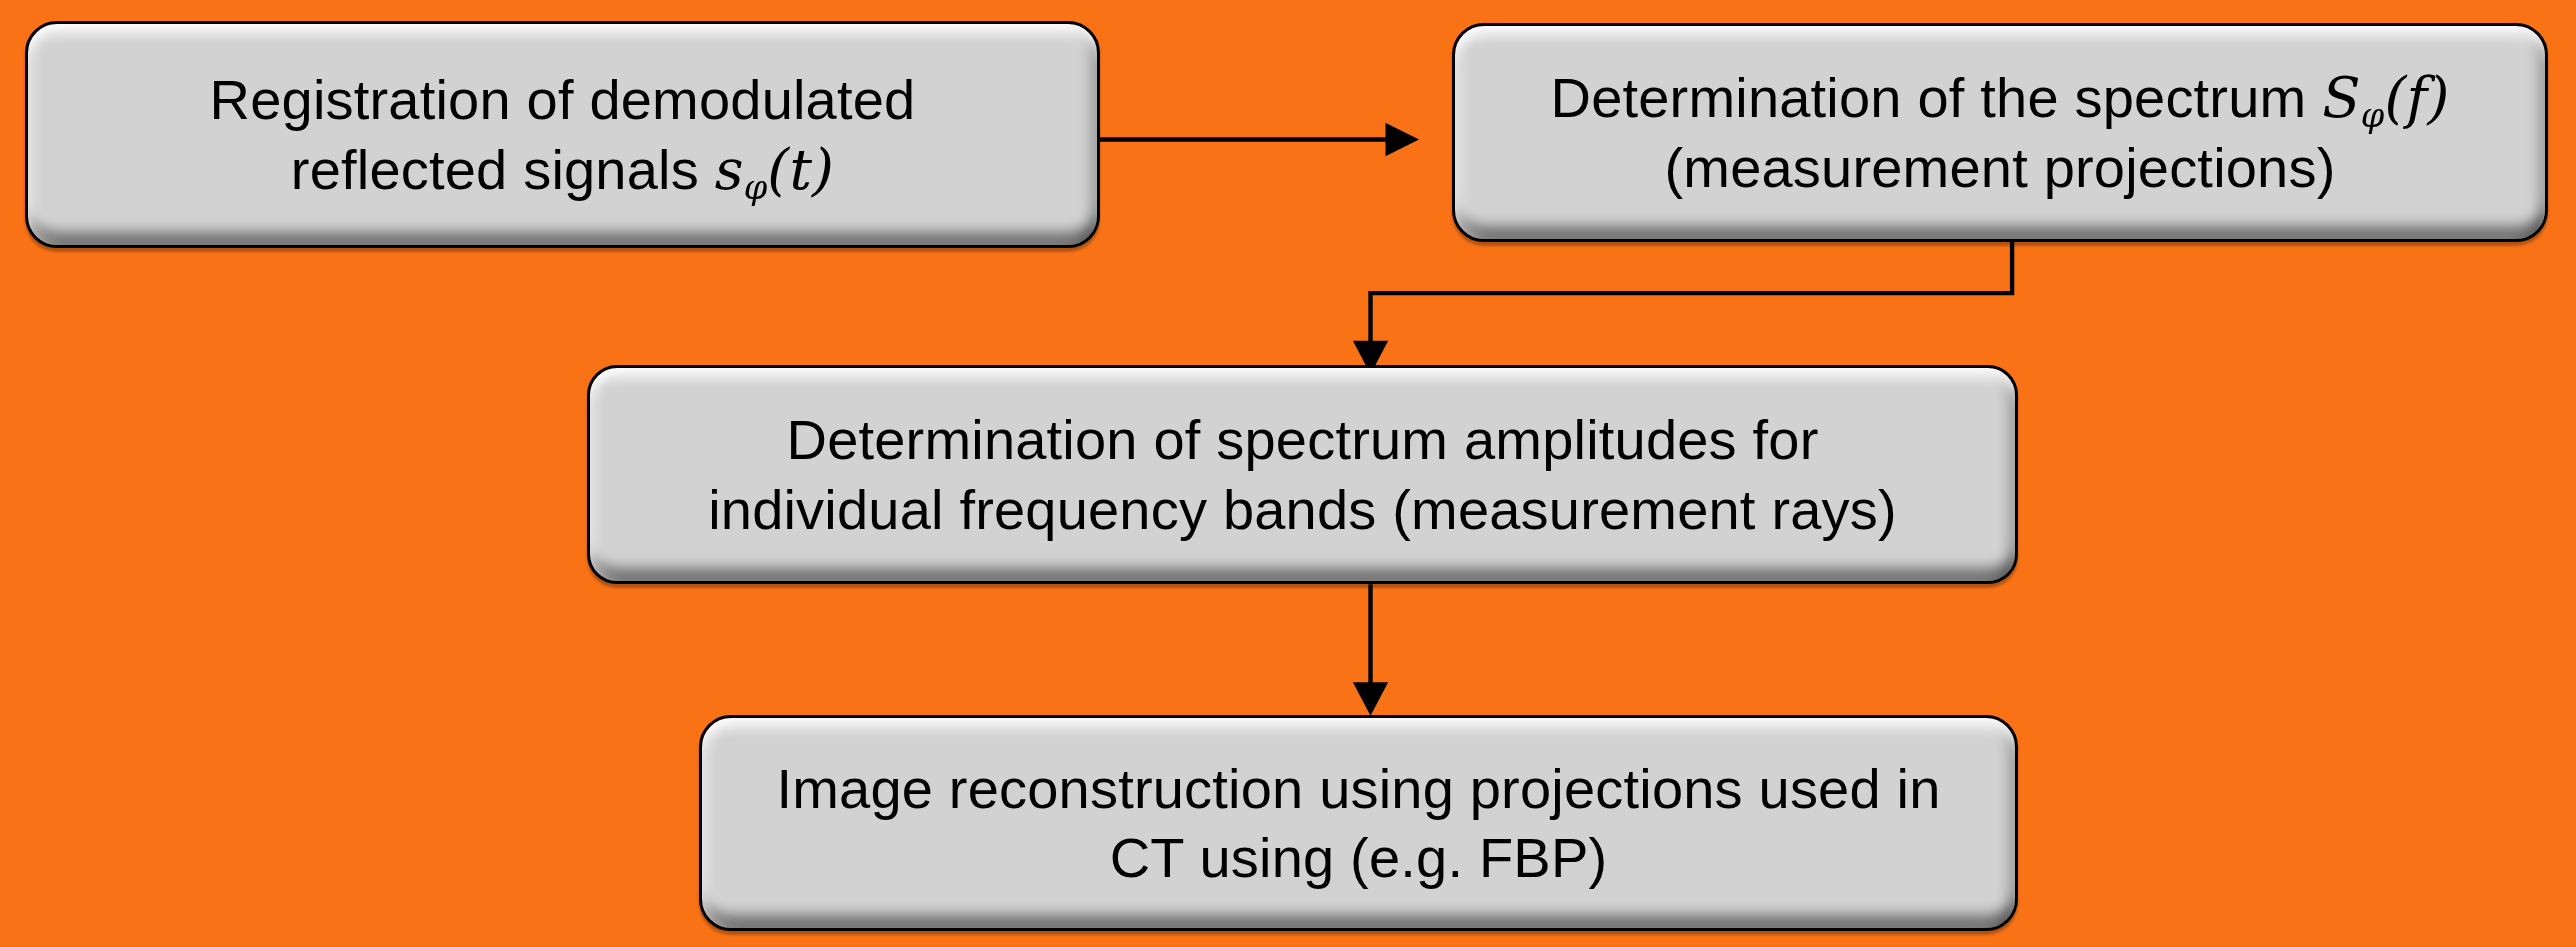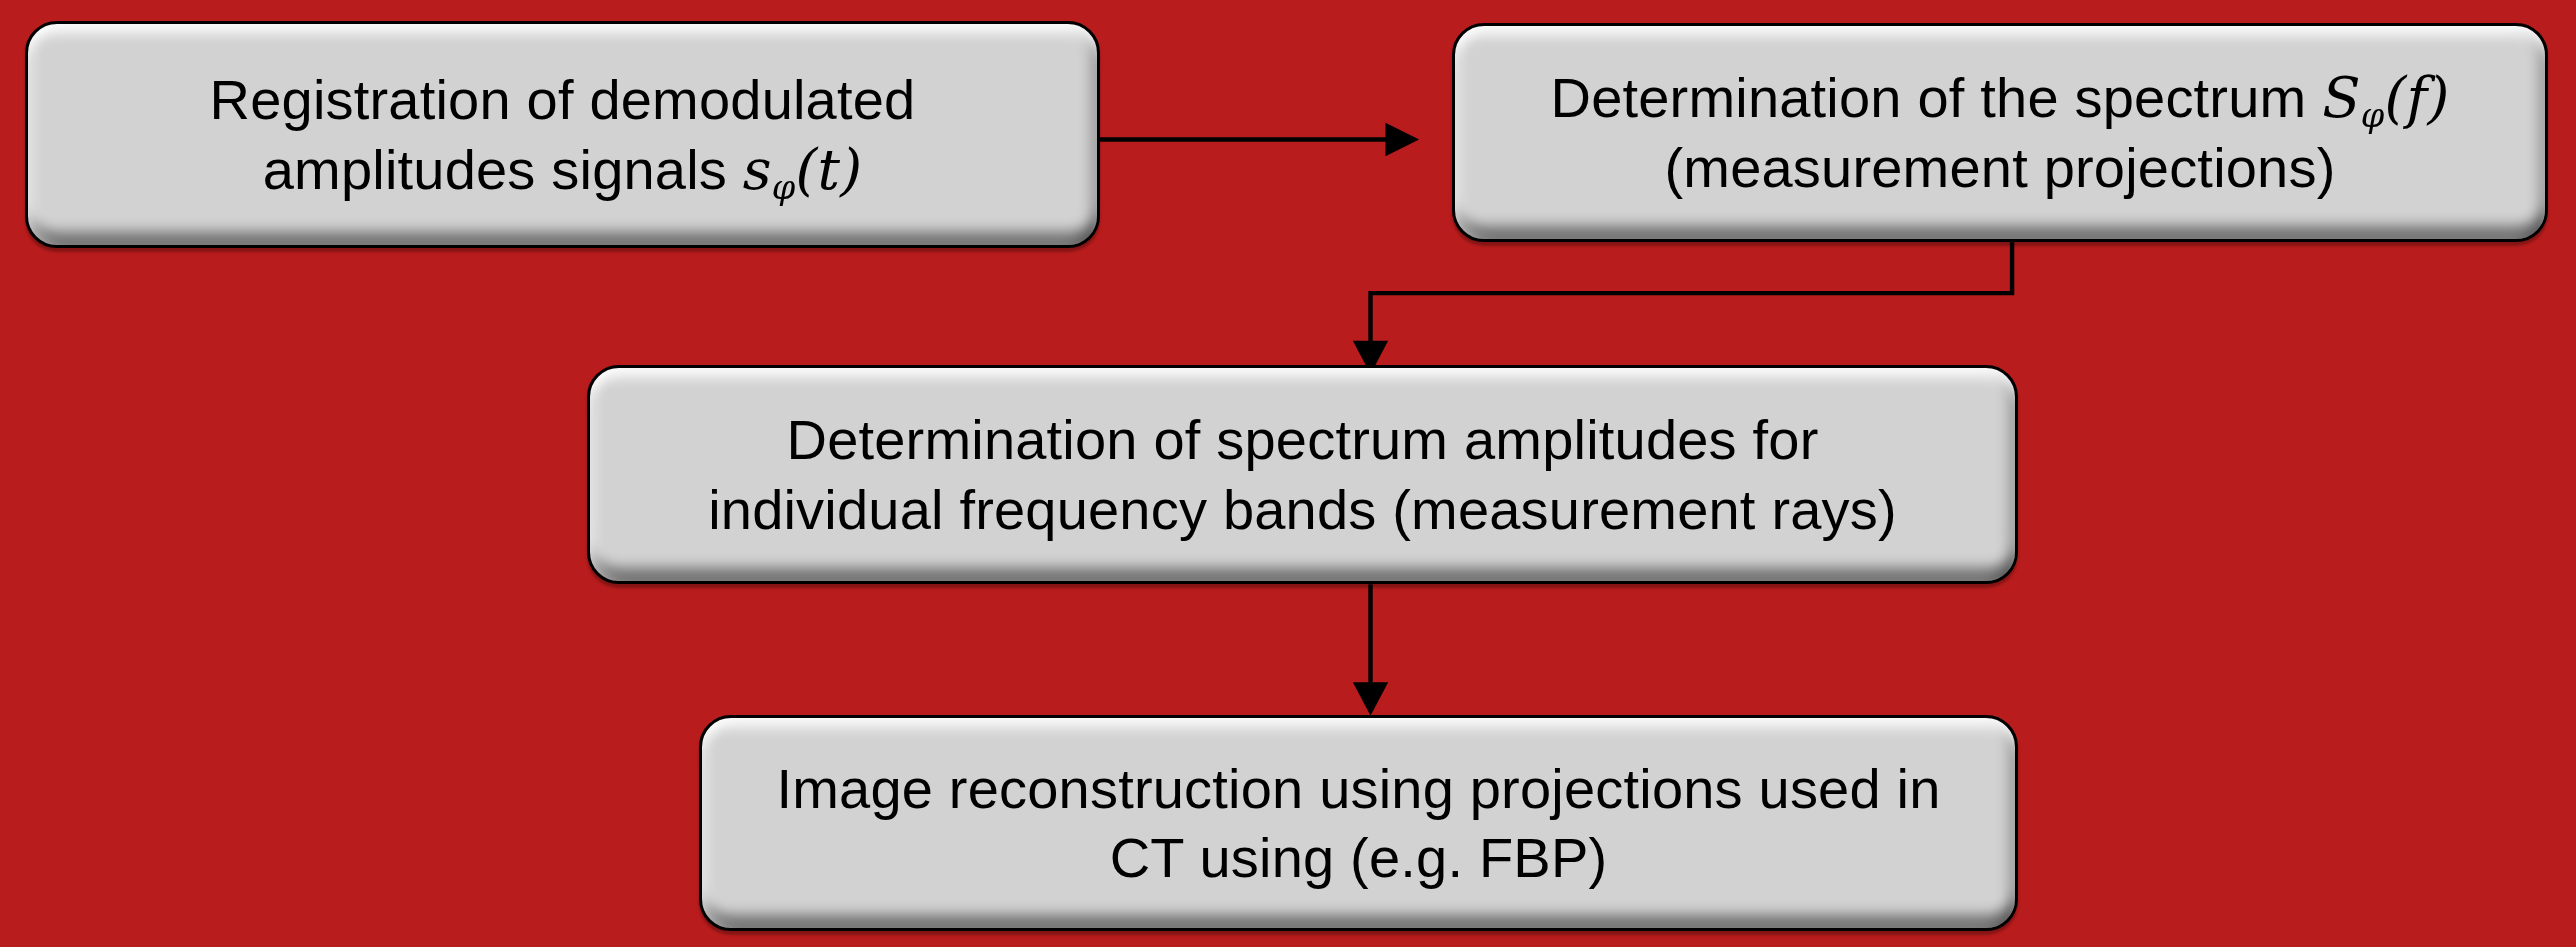--- a/index.html
+++ b/index.html
@@ -1,20 +1,20 @@
 <!DOCTYPE html>
 <html style="font-size:14px"><head>
 <meta charset="utf-8">
 <style>
   html, body { margin: 0; padding: 0; background: #ffffff; }
   .canvas {
     position: relative;
     width: 2576px;
     height: 948px;
-    background: #b91c1c;
+    background: #f97316;
     font-family: "Liberation Sans", sans-serif;
     color: #000000;
     overflow: hidden;
   }
   .node {
     position: absolute;
     box-sizing: border-box;
     background: #d2d2d2;
     border: 3.5px solid #000000;
     border-radius: 32px;
@@ -54,21 +54,21 @@
   svg.connectors line, svg.connectors polyline {
     stroke: #000000;
     stroke-width: 5;
     fill: none;
   }
   svg.connectors polygon { fill: #000000; stroke: none; }
 
   
   #node-registration   { left: 25px;   top: 21px;  width: 1075px; height: 227px; }
   #node-spectrum       { left: 1452px; top: 23px;  width: 1096px; height: 219px; }
-  #node-amplitudes     { left: 587px;  top: 365px; width: 1431px; height: 219px; }
+  #node-amplitudes     { left: 587px;  top: 365px; width: 1431px; height: 219px; border-radius: 30px; }
   #node-reconstruction { left: 699px;  top: 715px; width: 1319px; height: 216px; }
 </style>
 </head>
 <body>
 
 <div class="canvas">
 
   <svg class="connectors" viewBox="0 0 2919 1074" xmlns="http://www.w3.org/2000/svg">
     <g>
       <line x1="1246" y1="158" x2="1572" y2="158"></line>
@@ -80,21 +80,21 @@
     </g>
     <g>
       <line x1="1553" y1="662" x2="1553" y2="774"></line>
       <polygon points="1553,811 1533,773 1573,773"></polygon>
     </g>
   </svg>
 
   <div class="node" id="node-registration">
     <div class="line">Registration of demodulated</div>
     <div class="line">
-      <span>amplitudes signals </span><span class="math"><span>s</span><sub>φ</sub><span>(t)</span></span>
+      <span>reflected signals </span><span class="math"><span>s</span><sub>φ</sub><span>(t)</span></span>
     </div>
   </div>
 
   <div class="node" id="node-spectrum">
     <div class="line">
       <span>Determination of the spectrum </span><span class="math"><span>S</span><sub>φ</sub><span>(f)</span></span>
     </div>
     <div class="line">(measurement projections)</div>
   </div>
 

